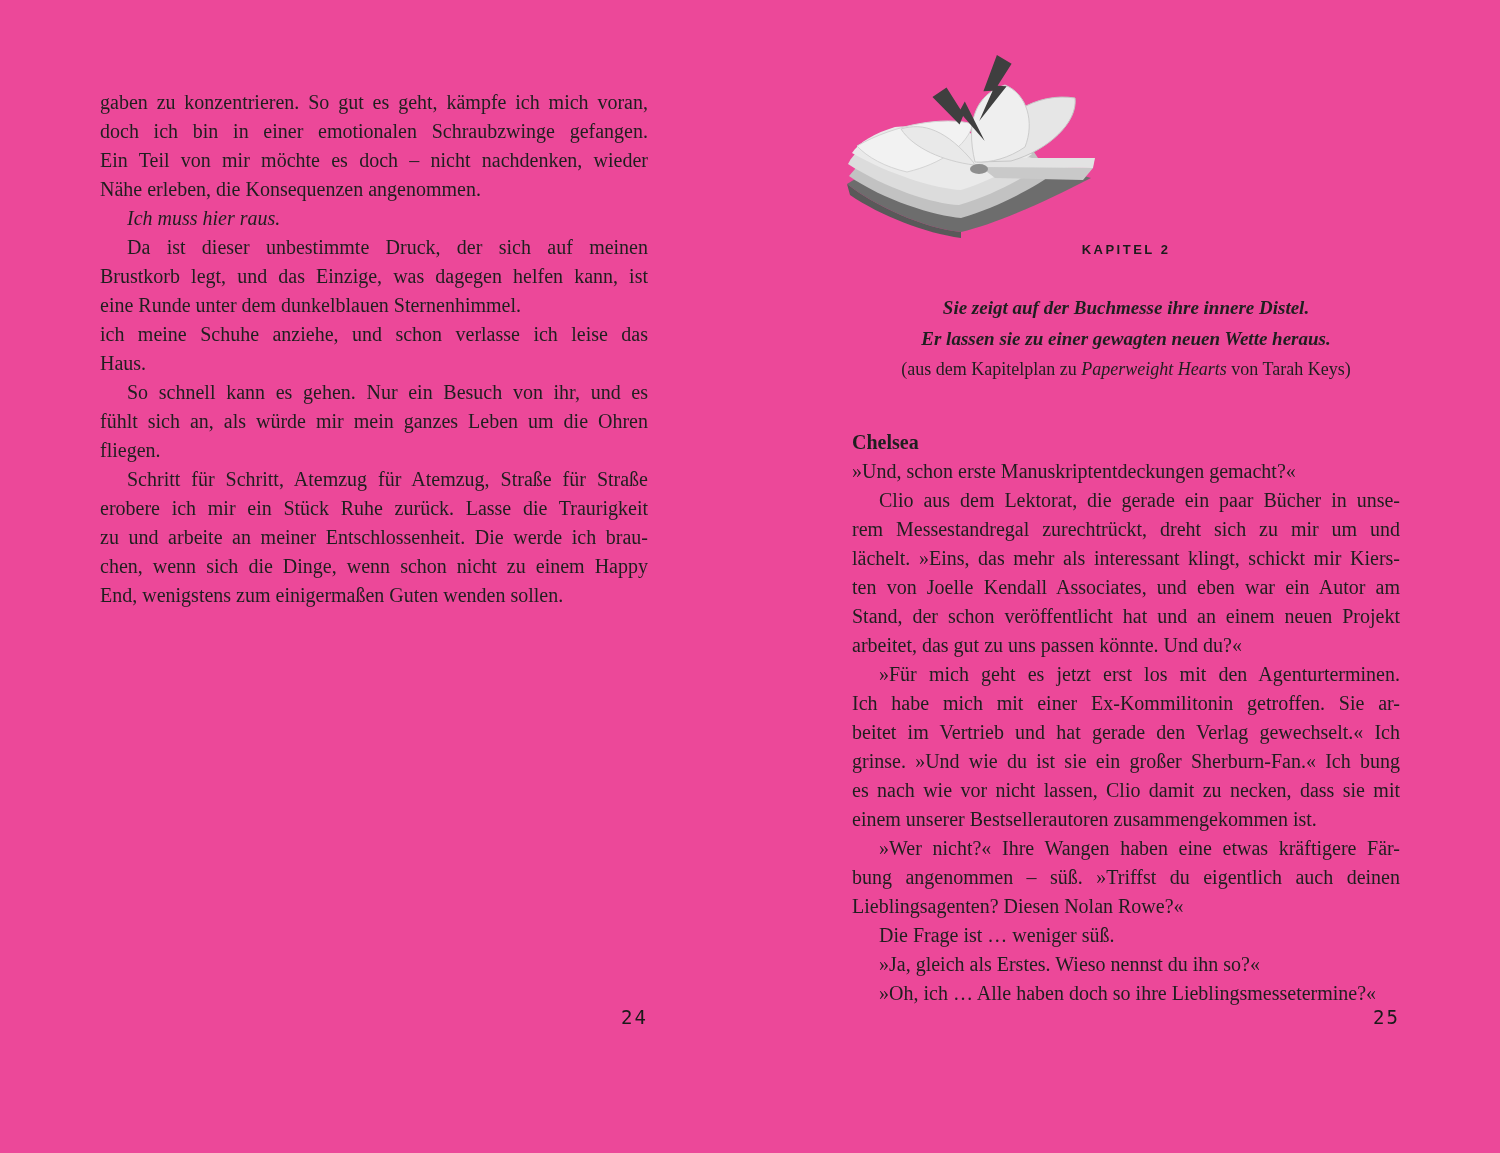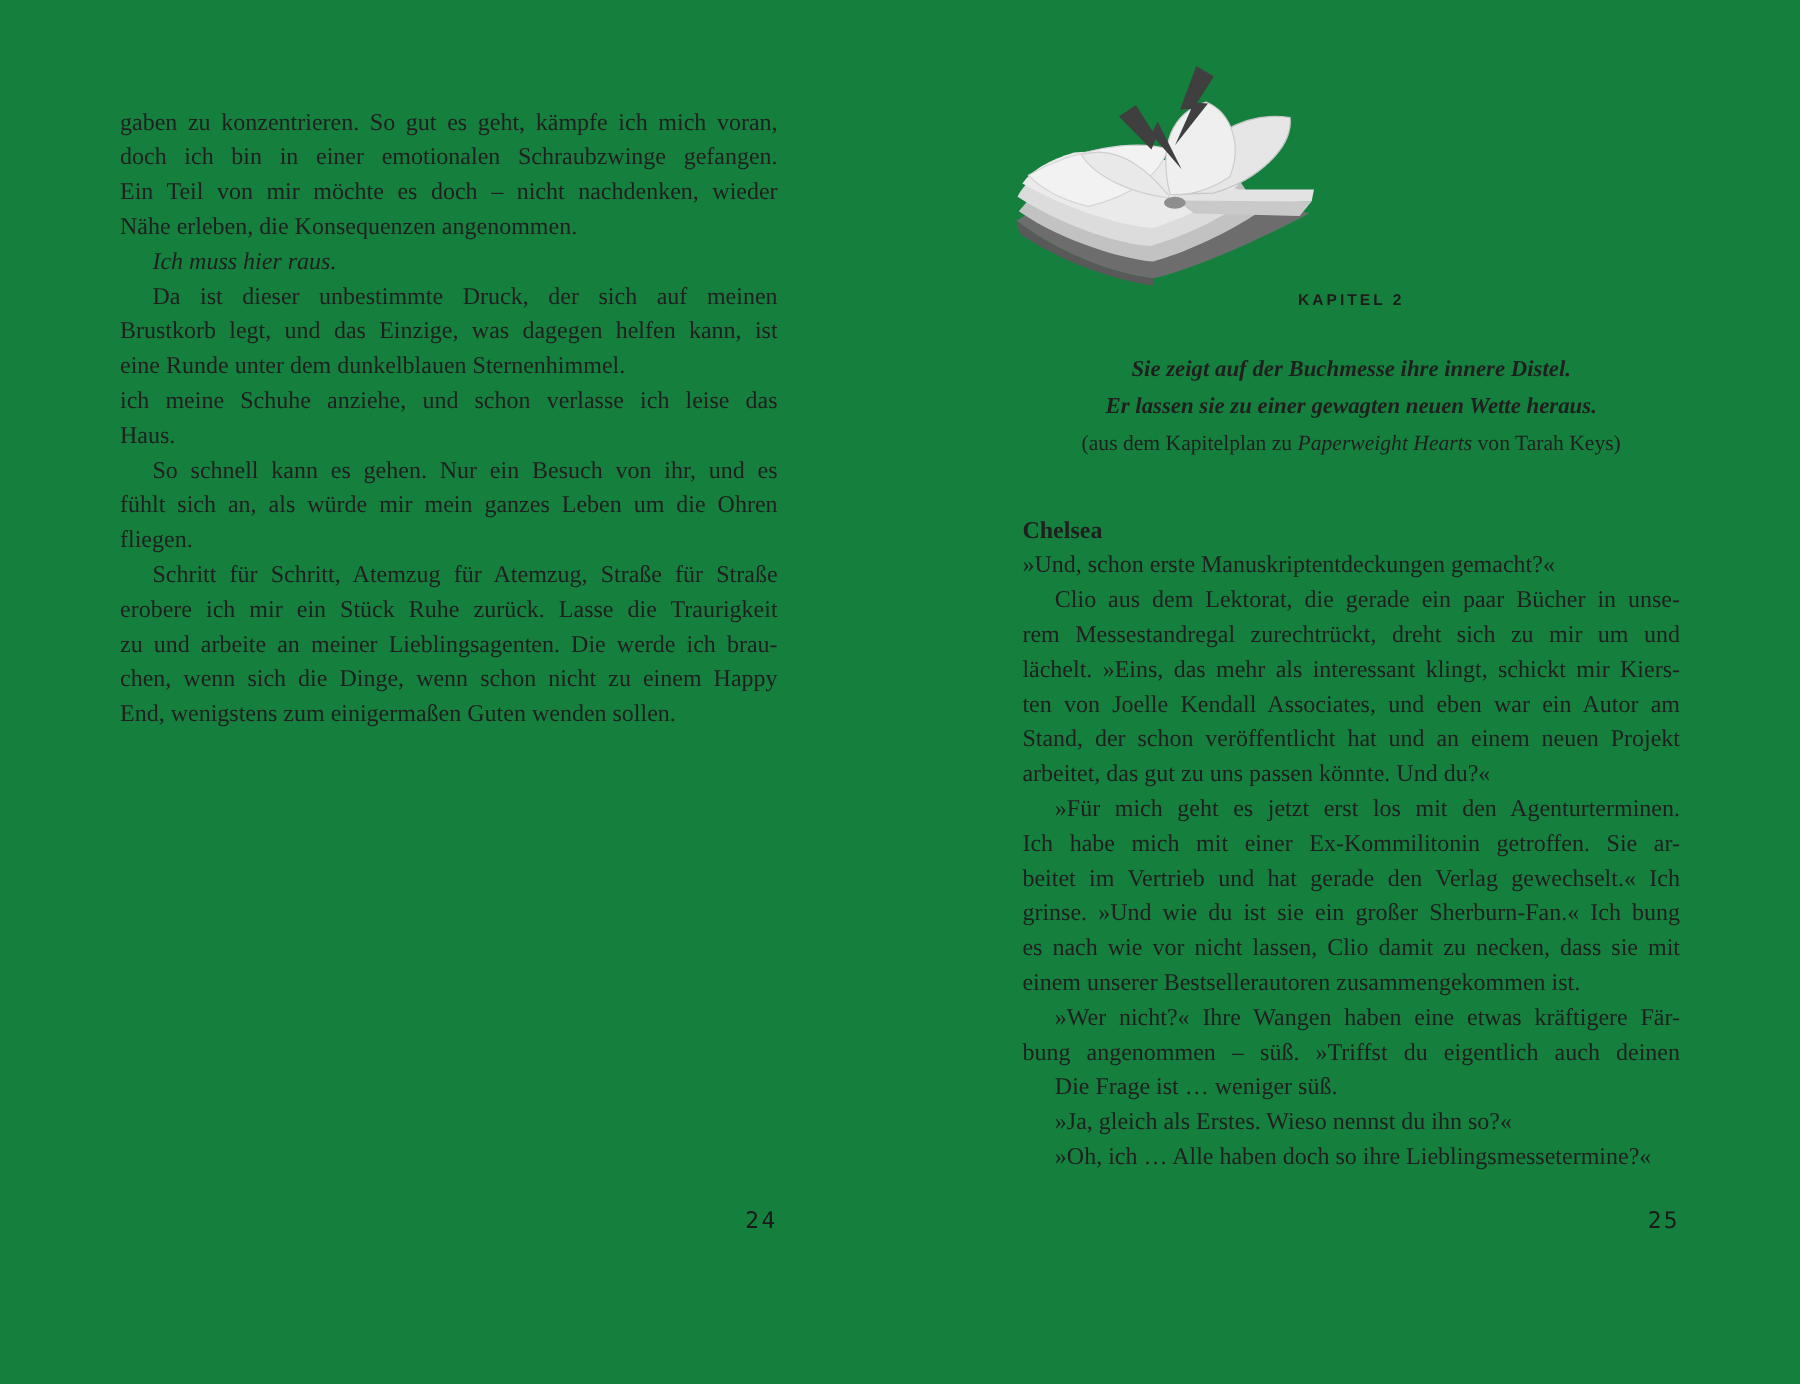--- a/index.html
+++ b/index.html
@@ -1,20 +1,20 @@
 <!DOCTYPE html>
 <html><head>
 <meta charset="utf-8">
 <style>
   html,body { margin:0; padding:0; background:#ffffff; }
   .spread {
     position: relative;
     width: 1500px;
     height: 1153px;
-    background: #15803d;
+    background: #ec4899;
     color: #1f1f1f;
     font-family: "Liberation Serif", serif;
     overflow: hidden;
   }
   .textblock {
     position: absolute;
     width: 548px;
     font-size: 20px;
     line-height: 29px;
     color: #1f1f1f;
@@ -95,21 +95,21 @@
       <div class="bline indent">Da ist dieser unbestimmte Druck, der sich auf meinen</div>
       <div class="bline">Brustkorb legt, und das Einzige, was dagegen helfen kann, ist</div>
       <div class="bline last">eine Runde unter dem dunkelblauen Sternenhimmel.</div>
       <div class="bline">ich meine Schuhe anziehe, und schon verlasse ich leise das</div>
       <div class="bline last">Haus.</div>
       <div class="bline indent">So schnell kann es gehen. Nur ein Besuch von ihr, und es</div>
       <div class="bline">fühlt sich an, als würde mir mein ganzes Leben um die Ohren</div>
       <div class="bline last">fliegen.</div>
       <div class="bline indent">Schritt für Schritt, Atemzug für Atemzug, Straße für Straße</div>
       <div class="bline">erobere ich mir ein Stück Ruhe zurück. Lasse die Traurigkeit</div>
-      <div class="bline">zu und arbeite an meiner Lieblingsagenten. Die werde ich brau-</div>
+      <div class="bline">zu und arbeite an meiner Entschlossenheit. Die werde ich brau-</div>
       <div class="bline">chen, wenn sich die Dinge, wenn schon nicht zu einem Happy</div>
       <div class="bline last">End, wenigstens zum einigermaßen Guten wenden sollen.</div>
     </div>
 
   <div id="page-number-left" class="page-number">24</div>
 
   <svg id="illustration" viewBox="0 0 250 190" aria-hidden="true">
 
     <path fill="#6d6d6d" d="M2,136 C30,158 78,180 116,184 C150,176 200,154 246,130 L205,118 L48,108 Z"></path>
     <path fill="#595959" d="M2,136 L5,147 C36,168 80,185 116,190 L116,184 C78,180 30,158 2,136 Z"></path>
@@ -151,20 +151,21 @@
         <div class="bline">Stand, der schon veröffentlicht hat und an einem neuen Projekt</div>
         <div class="bline last">arbeitet, das gut zu uns passen könnte. Und du?«</div>
         <div class="bline indent">»Für mich geht es jetzt erst los mit den Agenturterminen.</div>
         <div class="bline">Ich habe mich mit einer Ex-Kommilitonin getroffen. Sie ar-</div>
         <div class="bline">beitet im Vertrieb und hat gerade den Verlag gewechselt.« Ich</div>
         <div class="bline">grinse. »Und wie du ist sie ein großer Sherburn-Fan.« Ich bung</div>
         <div class="bline">es nach wie vor nicht lassen, Clio damit zu necken, dass sie mit</div>
         <div class="bline last">einem unserer Bestsellerautoren zusammengekommen ist.</div>
         <div class="bline indent">»Wer nicht?« Ihre Wangen haben eine etwas kräftigere Fär-</div>
         <div class="bline">bung angenommen – süß. »Triffst du eigentlich auch deinen</div>
+        <div class="bline last">Lieblingsagenten? Diesen Nolan Rowe?«</div>
         <div class="bline indent last">Die Frage ist … weniger süß.</div>
         <div class="bline indent last">»Ja, gleich als Erstes. Wieso nennst du ihn so?«</div>
         <div class="bline indent last">»Oh, ich … Alle haben doch so ihre Lieblingsmessetermine?«</div>
       </div>
   </div>
 
   <div id="page-number-right" class="page-number">25</div>
 
 </div>
 

